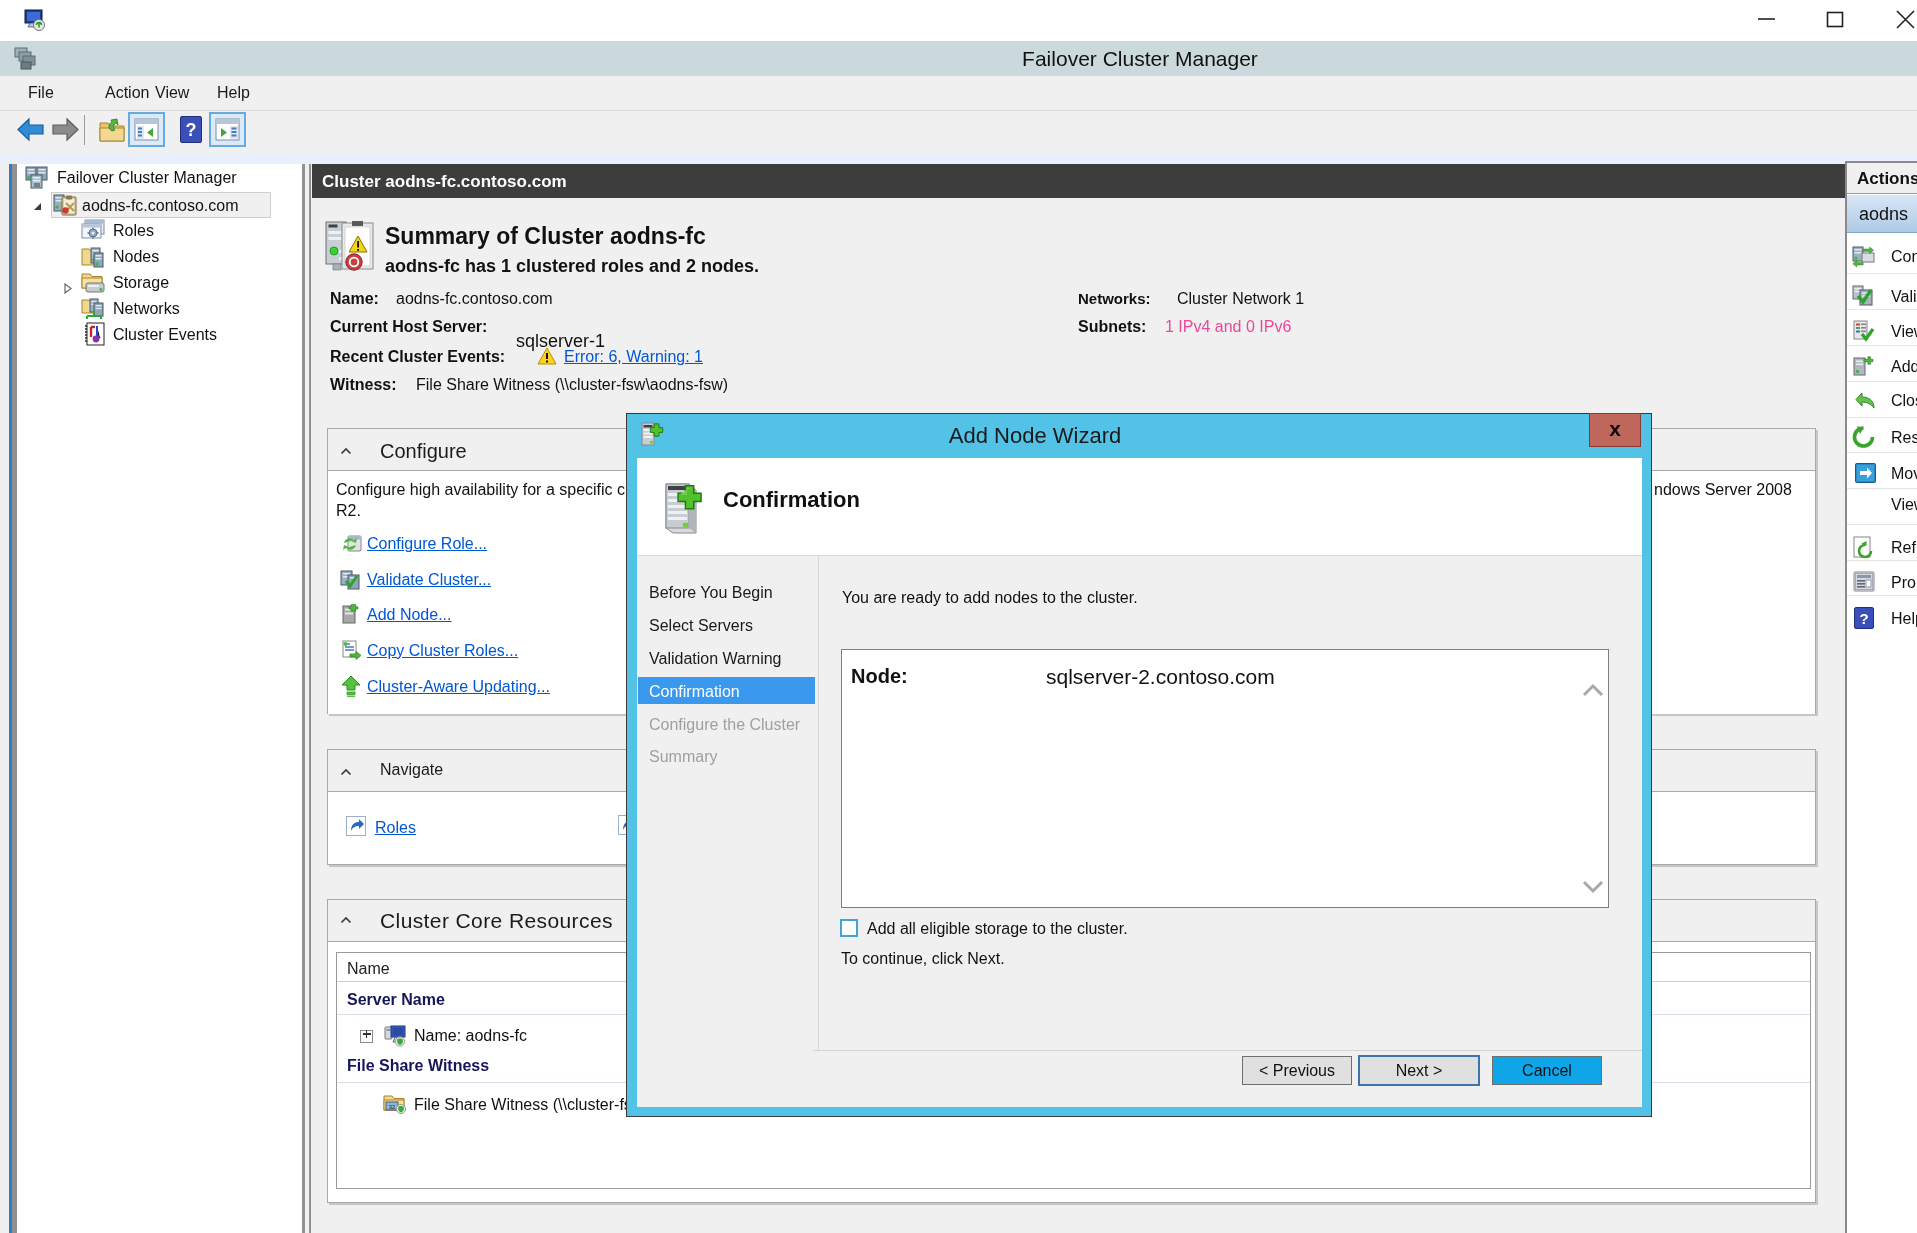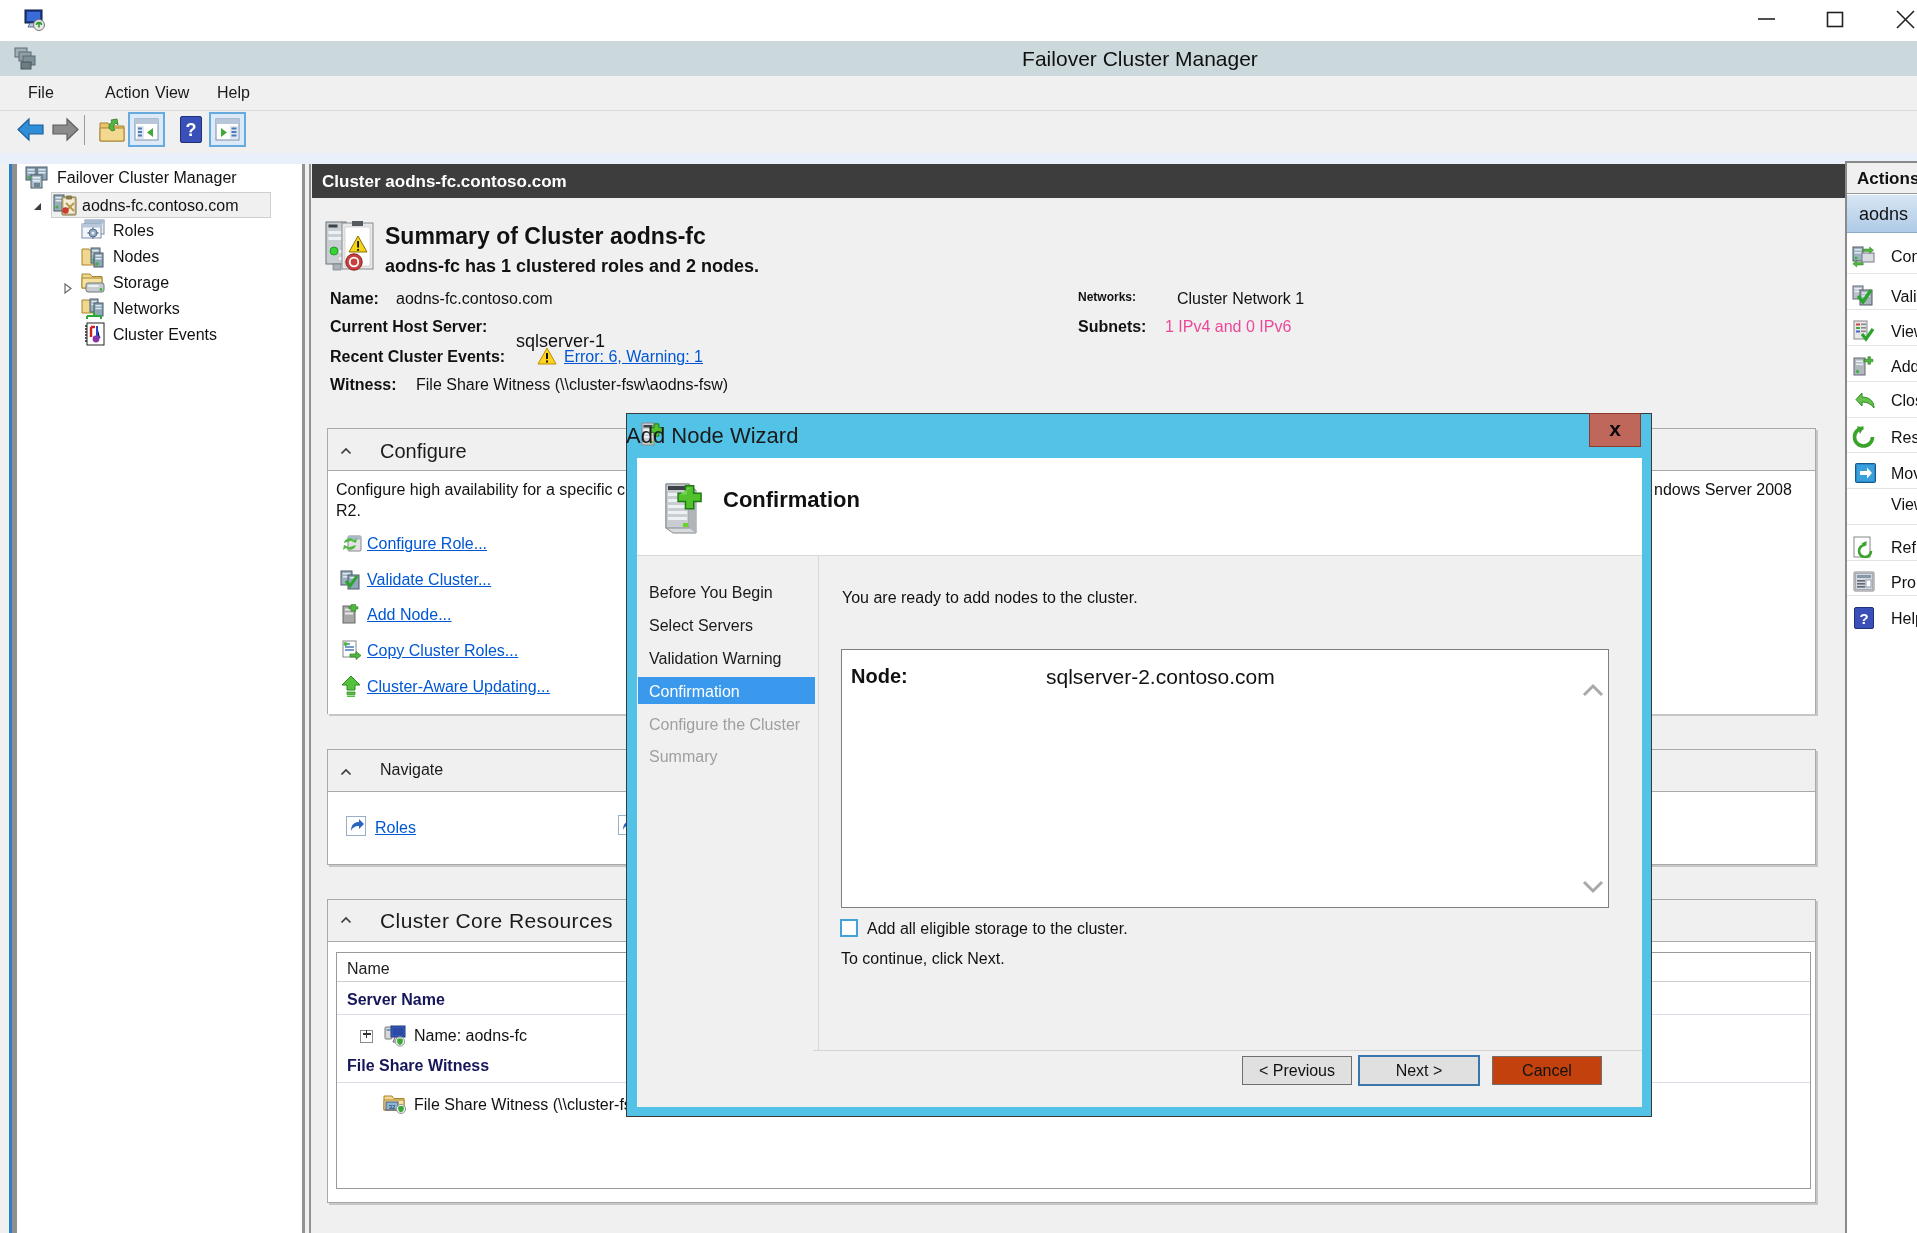--- a/index.html
+++ b/index.html
@@ -219,21 +219,21 @@
   <div class="abs" style="left:516px;top:331px;font-size:18px;color:#111;">sqlserver-1</div>
   <div class="abs" style="left:330px;top:348px;font-size:16px;font-weight:bold;color:#111;">Recent Cluster Events:</div>
   <svg class="abs" style="left:537px;top:347px" width="20" height="18" viewBox="0 0 20 18">
     <path d="M10 1 L19 17 L1 17 Z" fill="#ffd21e" stroke="#b89000"></path>
     <rect x="9" y="6" width="2" height="6" fill="#111"></rect>
         <rect x="9" y="13.5" width="2" height="2" fill="#111"></rect>
   </svg>
   <div class="abs lnk" style="left:564px;top:348px;font-size:16px;">Error: 6, Warning: 1</div>
   <div class="abs" style="left:330px;top:376px;font-size:16px;font-weight:bold;color:#111;">Witness:</div>
   <div class="abs" style="left:416px;top:376px;font-size:16px;color:#111;">File Share Witness (\\cluster-fsw\aodns-fsw)</div>
-  <div class="abs" style="left:1078px;top:290px;font-size:12px;font-weight:bold;color:#111;">Networks:</div>
+  <div class="abs" style="left:1078px;top:290px;font-size:15px;font-weight:bold;color:#111;">Networks:</div>
   <div class="abs" style="left:1177px;top:290px;font-size:16px;color:#111;">Cluster Network 1</div>
   <div class="abs" style="left:1078px;top:318px;font-size:16px;font-weight:bold;color:#111;">Subnets:</div>
   <div class="abs" style="left:1165px;top:318px;font-size:16px;color:#ec4899;">1 IPv4 and 0 IPv6</div>
 </div>
 <div id="sections">
 
   <div class="abs" style="left:327px;top:428px;width:1489px;height:286px;border:1px solid #a9a9a9;box-shadow:2px 2px 0 #c6c6c6;"></div>
   <svg class="abs" style="left:339px;top:446px" width="14" height="10" viewBox="0 0 14 10">
     <path d="M2.5 7.5 L7 3 L11.5 7.5" fill="none" stroke="#3c3c3c" stroke-width="1.7"></path>
   </svg>
@@ -448,21 +448,21 @@
 
   <svg class="abs" style="left:641px;top:421px" width="24" height="27" viewBox="0 0 24 27">
     <rect x="1" y="2" width="12" height="22" fill="#c9cdd2" stroke="#85898e"></rect>
     <rect x="2.5" y="4" width="9" height="2.5" fill="#3c4248"></rect>
     <rect x="2.5" y="8" width="9" height="2" fill="#eef1f3"></rect>
     <rect x="2.5" y="11.5" width="9" height="2" fill="#eef1f3"></rect>
     <rect x="2.5" y="15" width="9" height="2" fill="#eef1f3"></rect>
     <rect x="9" y="20" width="3" height="2.5" fill="#6ad428"></rect>
     <path d="M13 7 h4 v-4 h5 v4 h4 v5 h-4 v4 h-5 v-4 h-4 Z" fill="#52c12e" stroke="#1f7a10" stroke-width="1" transform="translate(-3,0) scale(0.95)"></path>
   </svg>
-  <div class="abs" style="left:626px;top:423px;width:818px;text-align:left;font-size:22px;color:#1a1a1a;">Add Node Wizard</div>
+  <div class="abs" style="left:626px;top:423px;width:818px;text-align:center;font-size:22px;color:#1a1a1a;">Add Node Wizard</div>
   <div class="abs" style="left:1589px;top:413px;width:52px;height:34px;background:#c0675c;border:1px solid #8a3a30;"></div>
   <div class="abs" style="left:1589px;top:413px;width:52px;height:34px;text-align:center;font-size:21px;font-weight:bold;color:#0a0a0a;line-height:31px;">x</div>
 
   <div class="abs" style="left:637px;top:458px;width:1005px;height:98px;background:#fff;"></div>
   <svg class="abs" style="left:665px;top:481px" width="44" height="54" viewBox="0 0 44 54">
     <path d="M1 3 L24 3 L31 9 L31 52 L8 52 L1 47 Z" fill="#d8dbde" stroke="#888"></path>
     <rect x="1" y="3" width="23" height="44" fill="#c9cdd2" stroke="#85898e"></rect>
     <rect x="3" y="5" width="19" height="4" fill="#3c4248"></rect>
     <rect x="3" y="12" width="19" height="3" fill="#eef1f3"></rect>
     <rect x="3" y="18" width="19" height="3" fill="#eef1f3"></rect>
@@ -498,16 +498,16 @@
   <svg class="abs" style="left:1580px;top:874px" width="26" height="24" viewBox="0 0 26 24">
     <path d="M4 8 L13 17 L22 8" fill="none" stroke="#a9a9a9" stroke-width="3"></path>
   </svg>
   <div class="abs" style="left:840px;top:919px;width:18px;height:18px;background:#fff;border:2px solid #42a3dc;"></div>
   <div class="abs" style="left:867px;top:920px;font-size:16px;color:#111;">Add all eligible storage to the cluster.</div>
   <div class="abs" style="left:841px;top:950px;font-size:16px;color:#111;">To continue, click Next.</div>
 
   <div class="abs" style="left:813px;top:1050px;width:829px;height:1px;background:#d4d4d4;"></div>
   <div class="abs" style="left:1242px;top:1056px;width:110px;height:29px;background:#e0e0e0;border:1px solid #6f6f6f;text-align:center;font-size:16px;color:#111;line-height:27px;">&lt; Previous</div>
   <div class="abs" style="left:1358px;top:1055px;width:122px;height:31px;background:#e0e0e0;border:2px solid #3c74ac;text-align:center;font-size:16px;color:#111;line-height:27px;">Next &gt;</div>
-  <div class="abs" style="left:1492px;top:1056px;width:110px;height:29px;background:#c2410c;border:1px solid #6f6f6f;text-align:center;font-size:16px;color:#111;line-height:27px;">Cancel</div>
+  <div class="abs" style="left:1492px;top:1056px;width:110px;height:29px;background:#0ea5e9;border:1px solid #6f6f6f;text-align:center;font-size:16px;color:#111;line-height:27px;">Cancel</div>
 </div>
 
 </div>
 
 </body></html>

